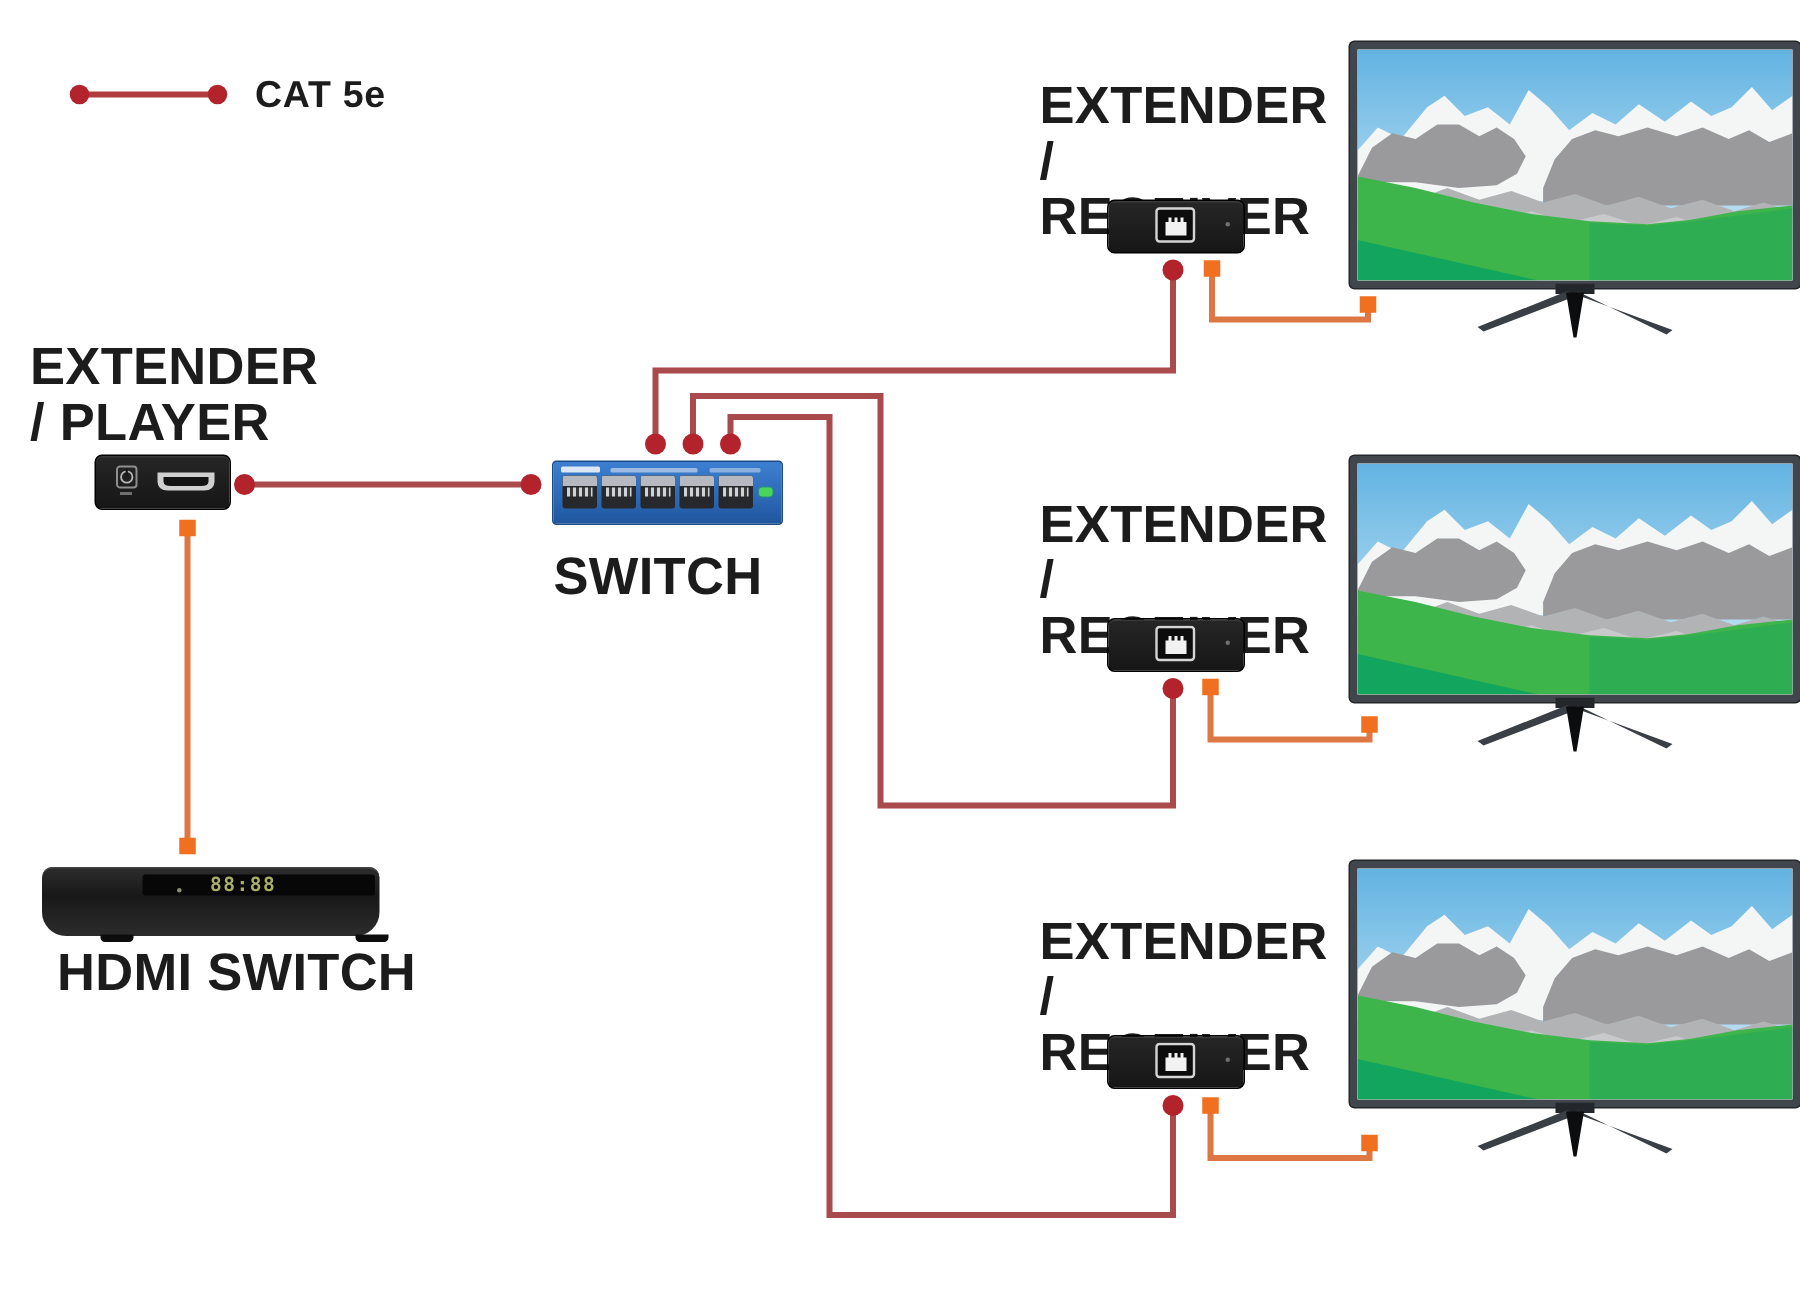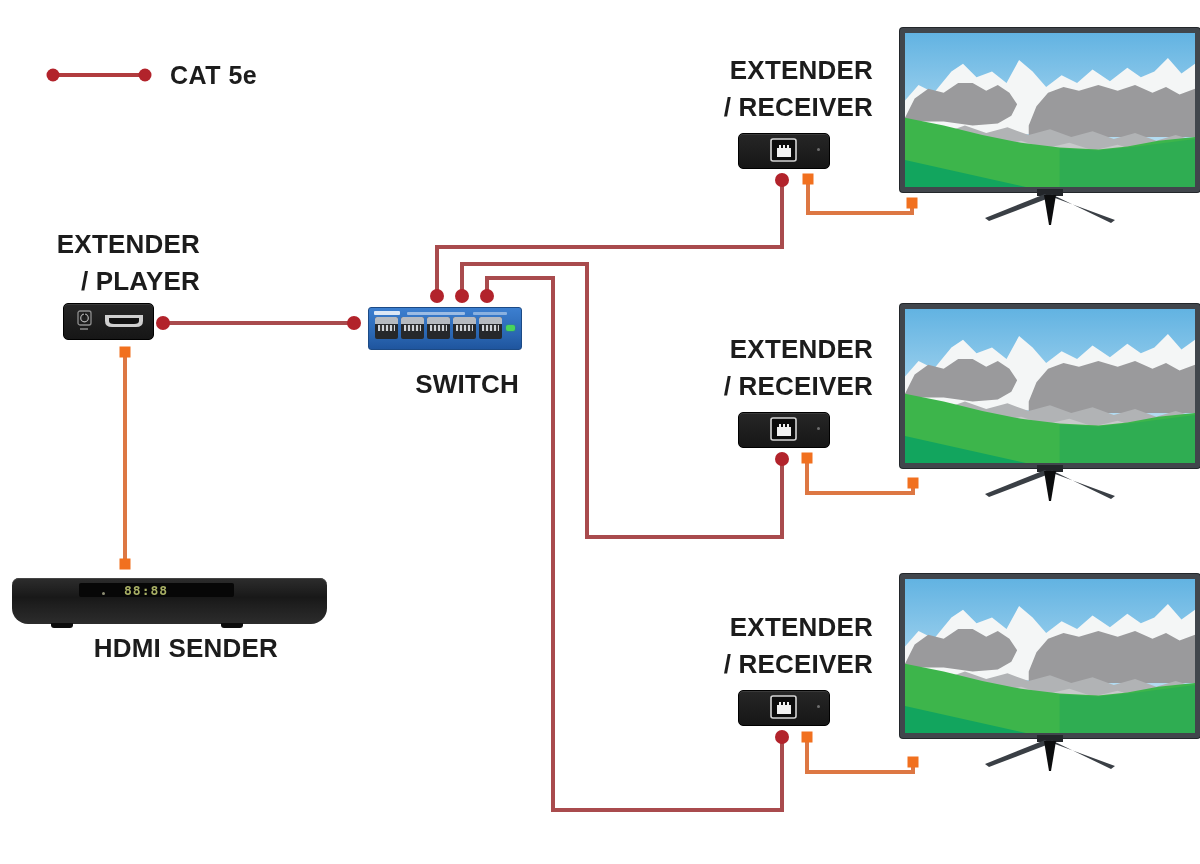--- a/index.html
+++ b/index.html
@@ -7,25 +7,25 @@
     position:relative;width:1200px;height:864px;background:#ffffff;overflow:hidden;
     font-family:"Liberation Sans",sans-serif;color:#1c1c1c;
   }
   
   .wires{position:absolute;left:0;top:0;width:1200px;height:864px;z-index:1;}
   .wire-cat5e{stroke:#a94b4d;stroke-width:4;fill:none;}
   .wire-hdmi{stroke:#dd7743;stroke-width:4;fill:none;}
   .dot-cat5e{fill:#b2232b;}
   .sq-hdmi{fill:#f1701f;}
   
-  .legend{position:absolute;left:44px;top:60px;z-index:2;}
+  .legend{position:absolute;left:44px;top:48px;z-index:2;}
   .legend-row{display:flex;align-items:center;height:30px;margin-bottom:15px;}
   .legend-label{font-size:25px;font-weight:700;margin-left:16px;letter-spacing:0.5px;}
   
-  .dev-label{position:absolute;z-index:2;text-align:right;font-weight:700;font-size:26px;line-height:37px;letter-spacing:0.2px;}
+  .dev-label{position:absolute;z-index:2;text-align:left;font-weight:700;font-size:35px;line-height:37px;letter-spacing:0.2px;}
   
   .box-black{
     position:absolute;z-index:2;background:linear-gradient(180deg,#262626,#161616);
     border:1px solid #000;border-radius:5px;box-shadow:inset 0 1px 0 #3a3a3a;
   }
   .sender-box{left:63px;top:303px;width:89px;height:35px;}
   .recv-box{width:90px;height:34px;}
   .recv-icon{position:absolute;left:31px;top:4px;}
   .recv-dot{position:absolute;right:9px;top:14px;width:3px;height:3px;border-radius:50%;background:#6f6f6f;}
   .sender-reset{position:absolute;left:13px;top:6px;}
@@ -42,21 +42,21 @@
     background:repeating-linear-gradient(90deg,#cfd3d8 0 2px,#3a3a3a 2px 4px);}
   .switch .led{position:absolute;right:6px;top:17px;width:9px;height:6px;background:#49d45c;border-radius:2px;box-shadow:0 0 2px #2fae44;}
   .brand-bar{position:absolute;background:#eef3fa;border-radius:1px;opacity:.9;}
   
   .tv{position:absolute;z-index:2;width:300px;height:164px;box-sizing:border-box;
       border:5px solid #41464c;border-radius:3px;background:#fff;box-shadow:0 0 0 1px #23272b;}
   .tv svg.screen{display:block;width:100%;height:100%;}
   .stand{position:absolute;z-index:2;}
   
   .player{
-    position:absolute;z-index:2;left:12px;top:578px;width:315px;height:46px;
+    position:absolute;z-index:2;left:28px;top:578px;width:225px;height:46px;
     background:linear-gradient(180deg,#2d2d2d 0%,#181818 42%,#1f1f1f 60%,#2c2c2c 100%);
     border-radius:7px 7px 16px 16px;box-shadow:inset 0 1px 0 #454545;text-decoration:underline;
   }
   .player .display{position:absolute;left:67px;top:5px;width:155px;height:14px;background:#070707;border-radius:2px;}
   .player .digits{position:absolute;left:112px;top:6px;font-family:"DejaVu Sans Mono",monospace;
     font-weight:700;font-size:13px;line-height:13px;color:#a9b065;letter-spacing:1px;}
   .player .led{position:absolute;left:90px;top:14px;width:3px;height:3px;border-radius:50%;background:#8d8d74;}
   .player .foot{position:absolute;bottom:-4px;width:22px;height:5px;background:#0d0d0d;border-radius:0 0 3px 3px;}
 </style>
 </head>
@@ -229,15 +229,15 @@
       <use href="#tvstand" xlink:href="#tvstand"></use>
     </svg>
 
   <div class="player">
     <div class="display"></div>
     <div class="led"></div>
     <div class="digits">88:88</div>
     <div class="foot" style="left:39px;"></div>
     <div class="foot" style="left:209px;"></div>
   </div>
-  <div class="dev-label" style="left:38px;top:630px;width:240px;">HDMI SENDER</div>
+  <div class="dev-label" style="left:38px;top:630px;width:240px;">HDMI SWITCH</div>
 
 </div>
 
 </body></html>

